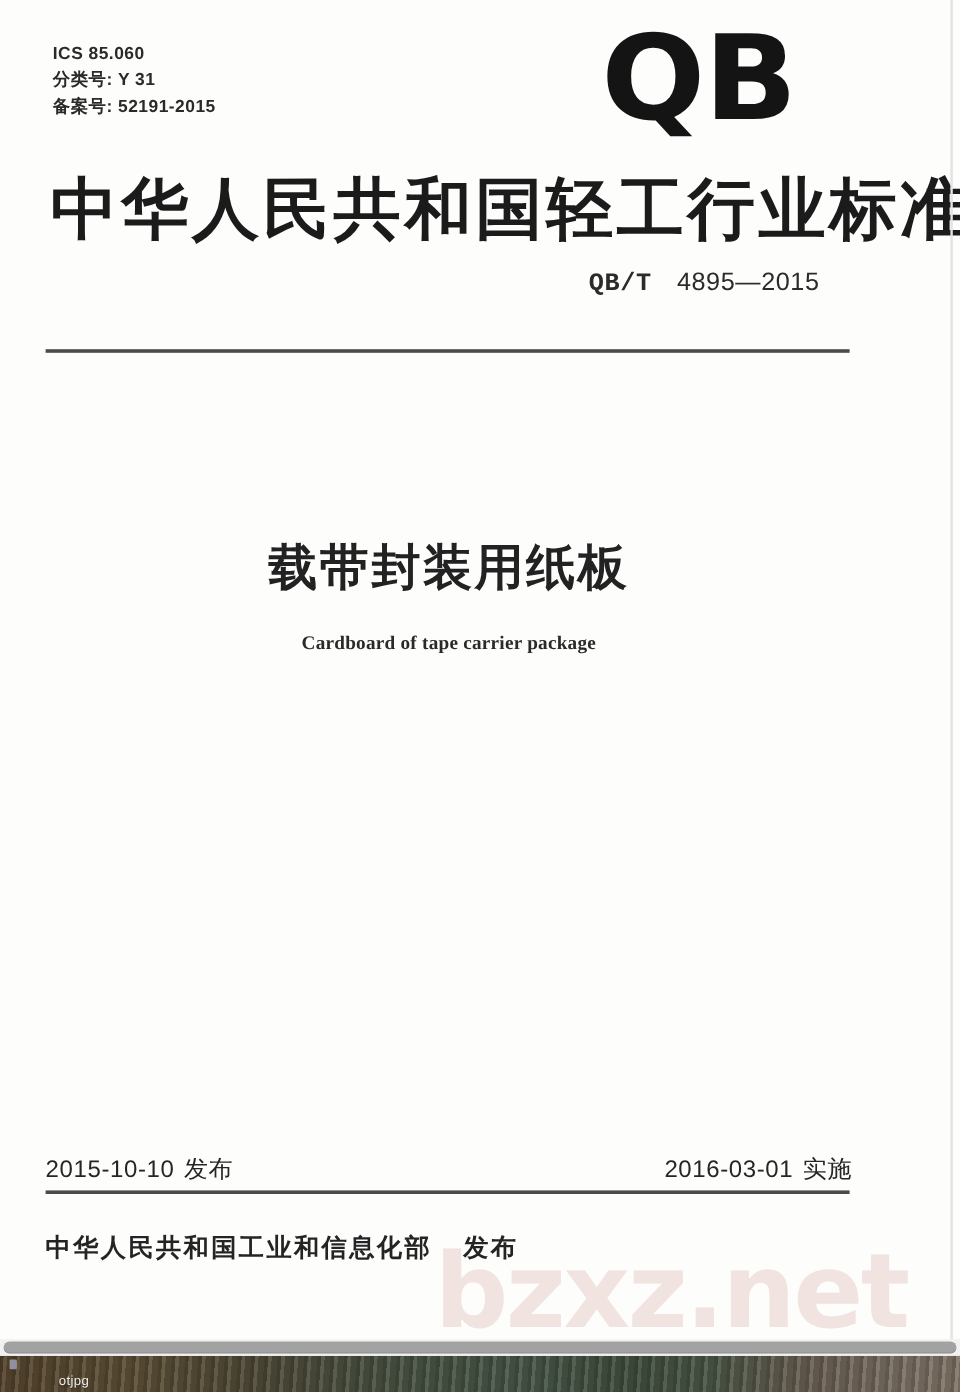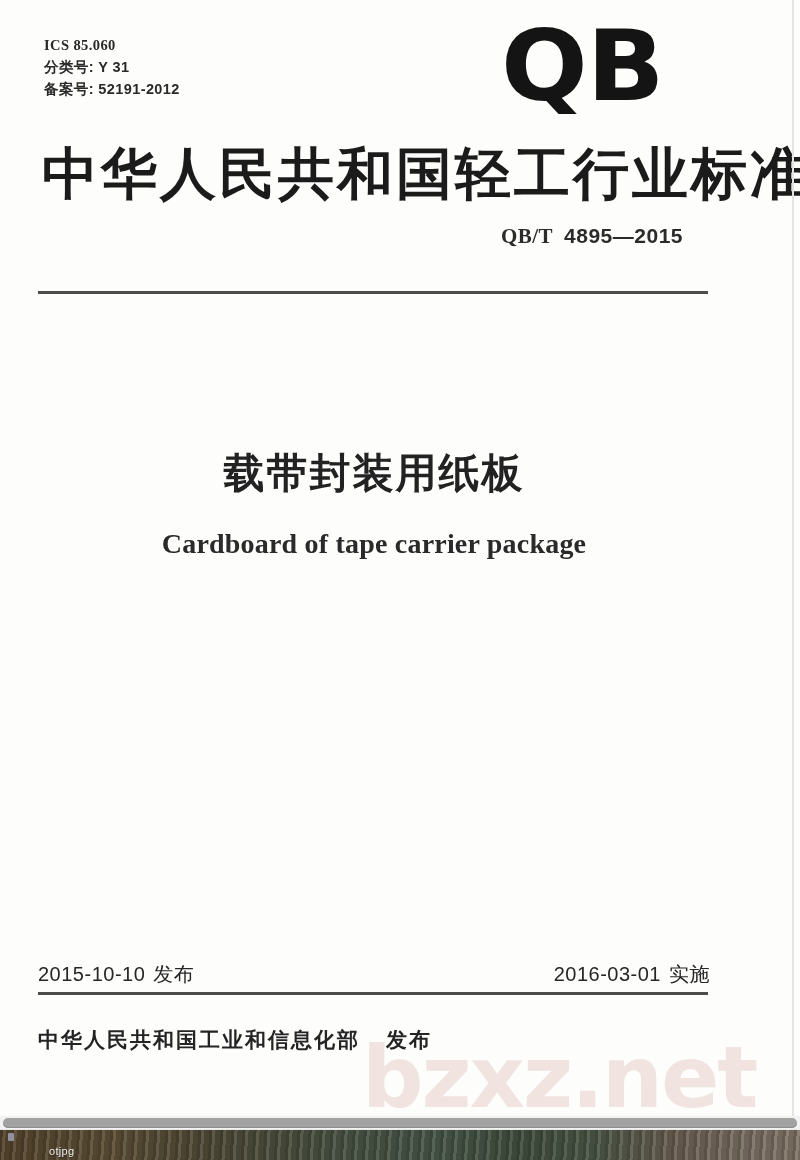--- a/index.html
+++ b/index.html
@@ -7,21 +7,21 @@
     width:800px;height:1160px;overflow:hidden;
     background:#ffffff;
     font-family:"Liberation Sans","DejaVu Sans",sans-serif;
     color:#1f1f1f;
     position:relative;
   }
   .page{position:absolute;left:0;top:0;width:800px;height:1160px;background:#fdfdfc;}
 
   
   .meta{position:absolute;left:44px;top:34px;line-height:22px;font-size:14.5px;font-weight:600;color:#2a2a2a;letter-spacing:0.4px;}
-  .meta .ics{font-family:Liberation Serif, serif;font-weight:bold;}
+  .meta .ics{font-family:Liberation Sans, sans-serif;font-weight:bold;}
 
   
   .logo{
     position:absolute;left:501px;top:14px;width:160px;height:110px;
     font-family:"DejaVu Sans","Liberation Sans",sans-serif;
     font-weight:900;font-size:102px;line-height:104px;color:#141414;
     letter-spacing:-1px;transform:scaleY(0.96);
   }
 
   
@@ -29,36 +29,36 @@
     position:absolute;left:42px;top:146px;width:680px;
     font-size:56px;line-height:56px;font-weight:600;color:#1b1b1b;
     letter-spacing:3px;white-space:nowrap;
   }
 
   
   .std-no{
     position:absolute;left:38px;top:224px;width:645px;text-align:right;
     font-size:21px;color:#2b2b2b;letter-spacing:0.5px;white-space:nowrap;
   }
-  .std-no .prefix{font-family:Liberation Serif, serif;font-weight:bold;}
-  .std-no .num{font-weight:700;margin-left:11px;}
+  .std-no .prefix{font-family:Liberation Mono, monospace;font-weight:bold;}
+  .std-no .num{font-weight:400;margin-left:21px;}
 
   .rule{position:absolute;left:38px;width:670px;height:3px;background:#4c4c4c;}
   .rule-top{top:291px;}
   .rule-bottom{top:992px;}
 
   
   .title-cn{
     position:absolute;left:38px;top:446px;width:672px;text-align:center;
     font-size:41px;font-weight:600;letter-spacing:2px;color:#222;
   }
   .title-en{
     position:absolute;left:38px;top:528px;width:672px;text-align:center;
     font-family:"Liberation Serif","DejaVu Serif",serif;
-    font-size:28px;font-weight:bold;color:#2a2a2a;letter-spacing:0.2px;
+    font-size:16px;font-weight:bold;color:#2a2a2a;letter-spacing:0.2px;
   }
 
   
   .dates{
     position:absolute;left:38px;top:961px;width:672px;
     display:flex;justify-content:space-between;
     font-size:20px;font-weight:500;color:#262626;letter-spacing:0.5px;align-items:flex-end;
   }
   .dates .lbl{margin-left:8px;}
 
@@ -111,21 +111,21 @@
   }
 </style>
 </head>
 <body>
 
 <div class="page">
 
   <div class="meta">
     <div class="ics">ICS 85.060</div>
     <div>分类号: Y 31</div>
-    <div>备案号: 52191-2012</div>
+    <div>备案号: 52191-2015</div>
   </div>
 
   <div class="logo">QB</div>
 
   <div class="org-title">中华人民共和国轻工行业标准</div>
 
   <div class="std-no">
     <span class="prefix">QB/T</span><span class="num">4895—2015</span>
   </div>
 

